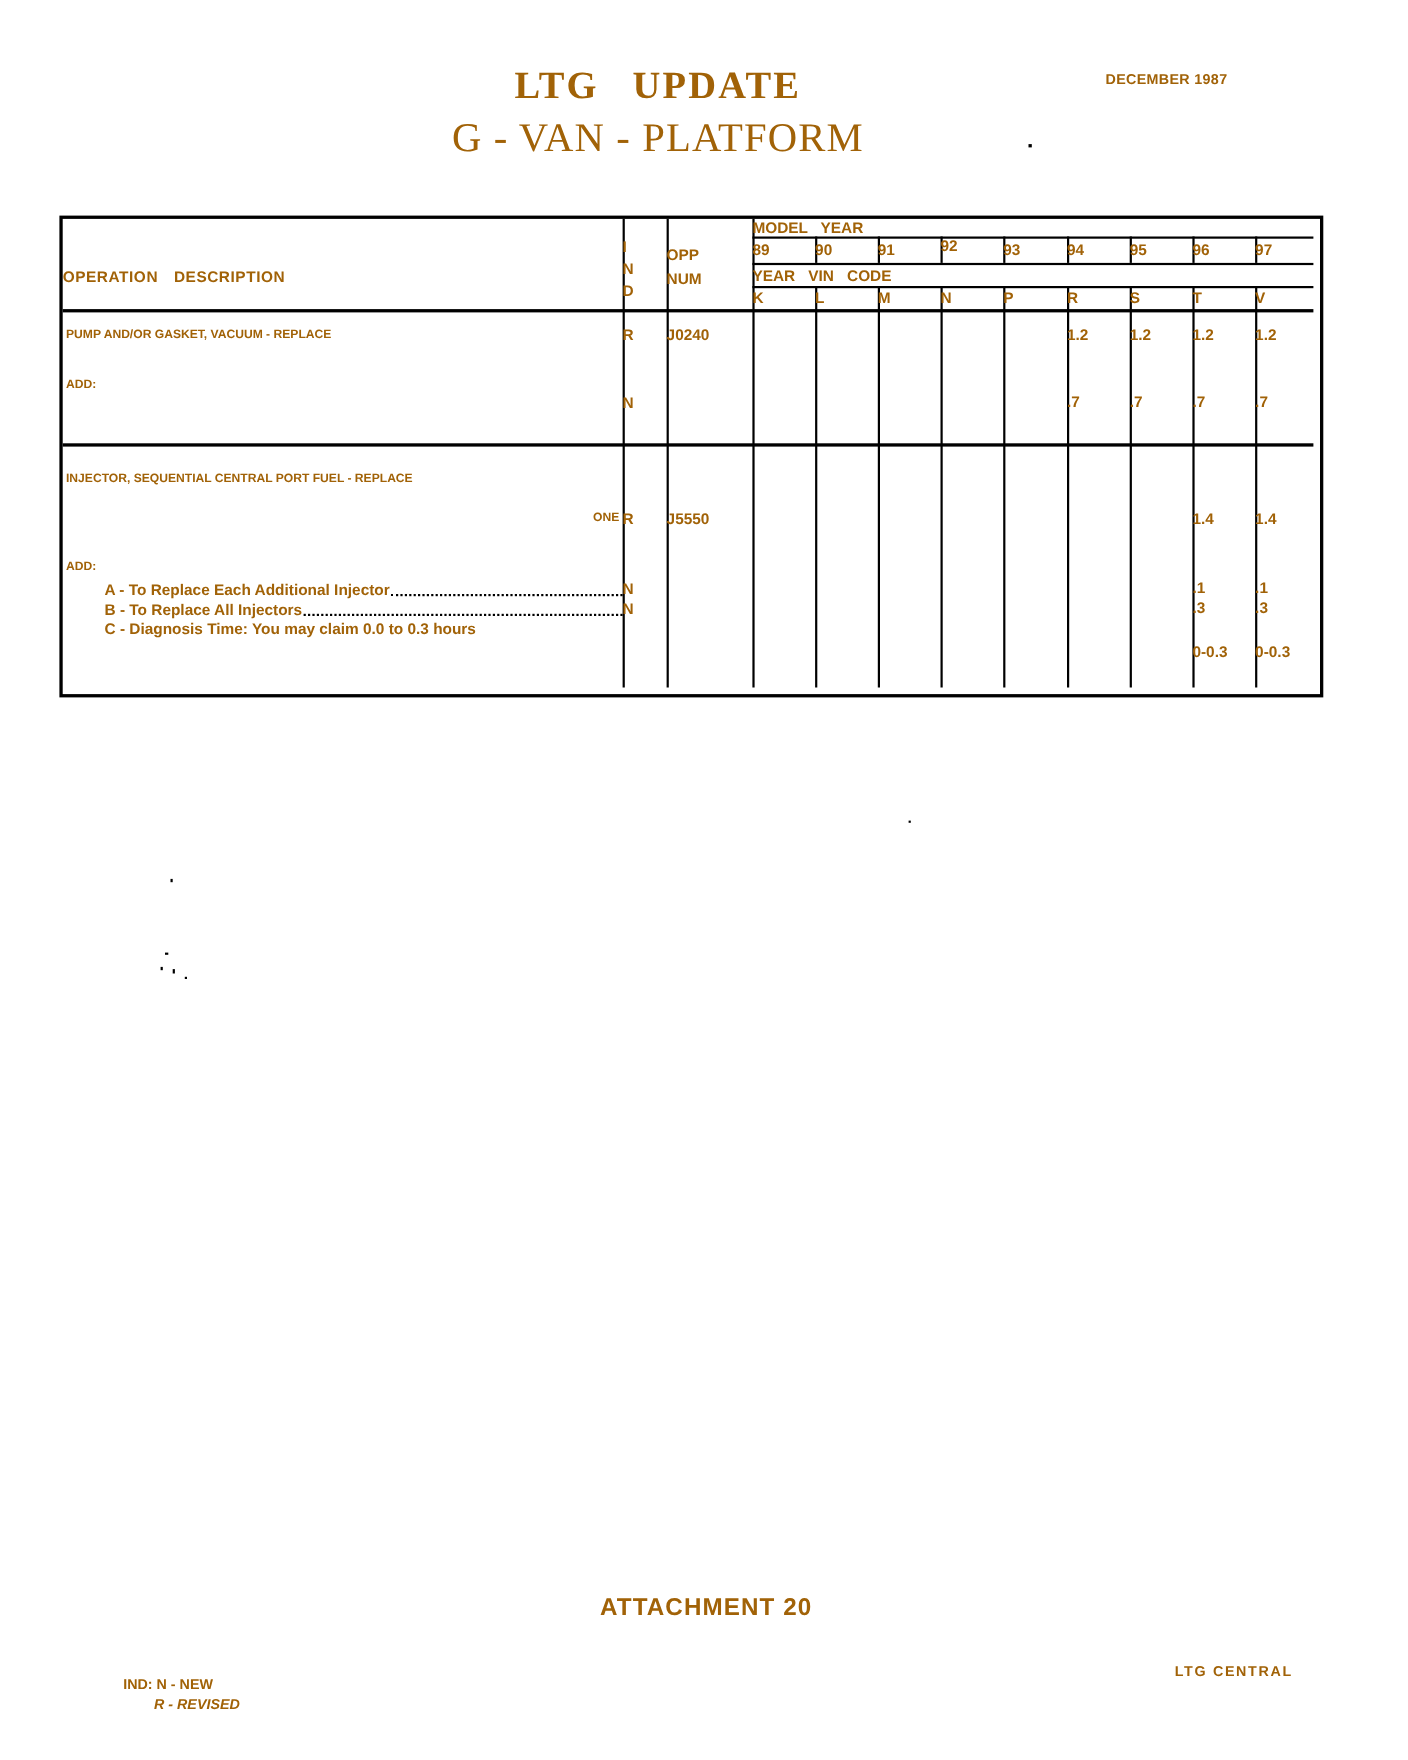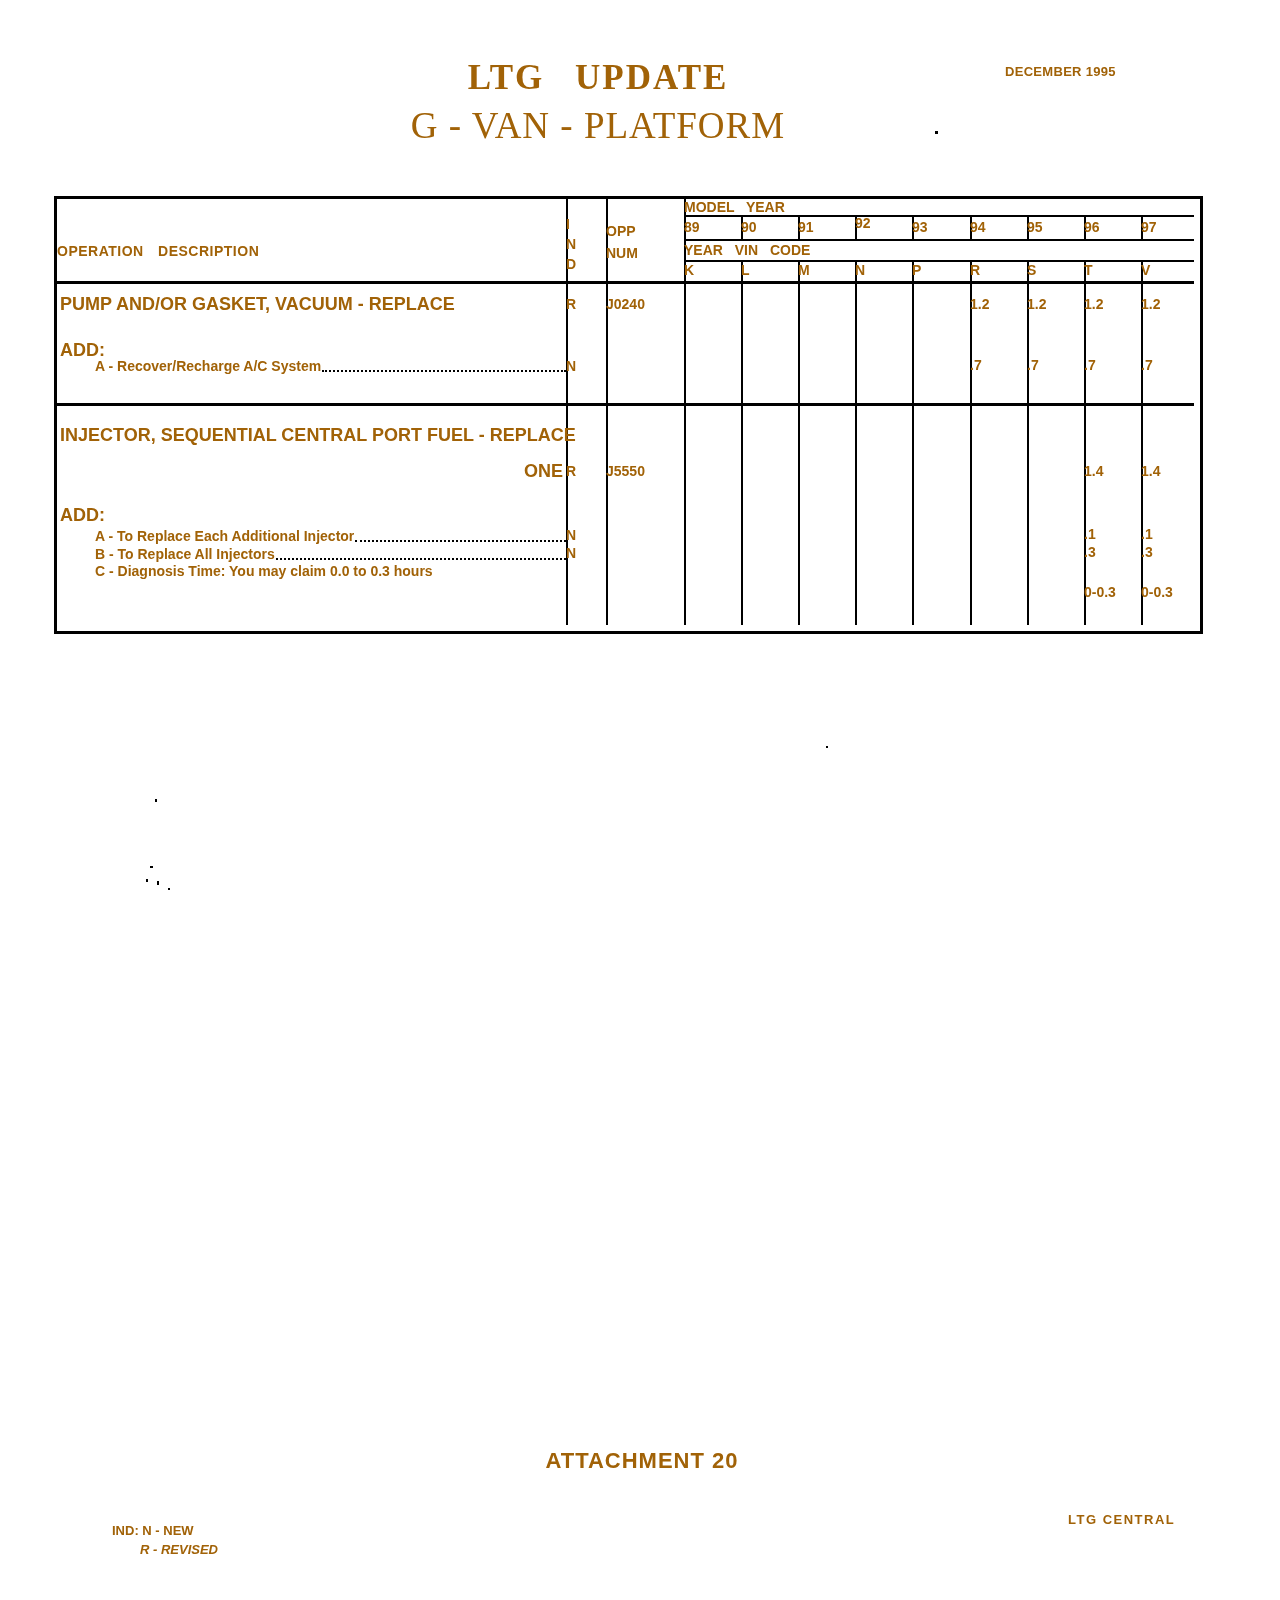--- a/index.html
+++ b/index.html
@@ -11,39 +11,39 @@
   .title2{position:absolute;left:298px;top:104px;width:600px;text-align:center;
           font-family:"Liberation Serif",serif;font-weight:normal;font-size:37px;letter-spacing:1px;}
   .date{position:absolute;left:1005px;top:64px;font-size:13px;font-weight:bold;letter-spacing:.3px;}
   .tbl{position:absolute;left:54px;top:196px;width:1143px;height:432px;border:3px solid #000;}
   .vl{position:absolute;width:2px;background:#000;}
   .hl{position:absolute;height:2px;background:#000;}
   .cell{position:absolute;font-weight:bold;font-size:14px;white-space:nowrap;line-height:16px;}
   .ctr{}
   .opdesc{letter-spacing:.5px;word-spacing:10px;}
   .wsp{word-spacing:8px;}
-  .big{font-size:18px;}
+  .big{font-size:11px;}
   .addrow{position:absolute;display:flex;align-items:flex-end;font-weight:bold;font-size:14px;line-height:17px;}
   .addrow .lead{flex:1;border-bottom:2px dotted #000;margin-bottom:3px;margin-left:1px;}
   .addrow .lbl{white-space:nowrap;}
   .attachment{position:absolute;left:442px;top:1448px;width:400px;text-align:center;
               font-size:22px;font-weight:bold;letter-spacing:1px;}
   .f1{position:absolute;left:112px;top:1523px;font-size:13px;font-weight:bold;}
   .f2{position:absolute;left:140px;top:1542px;font-size:13px;font-weight:bold;font-style:italic;}
   .fr{position:absolute;left:1068px;top:1512px;font-size:13px;font-weight:bold;letter-spacing:1.5px;}
   .dot{position:absolute;background:#000;width:3px;height:3px;}
 </style>
 </head>
 <body>
 
 <div class="page">
 
   <div class="title1">LTG UPDATE</div>
   <div class="title2">G - VAN - PLATFORM</div>
-  <div class="date">DECEMBER 1995</div>
+  <div class="date">DECEMBER 1987</div>
 
   <div class="tbl">
 
     <div class="vl" style="left:509px;top:0;height:426px"></div>
     <div class="vl" style="left:549px;top:0;height:426px"></div>
     <div class="vl" style="left:627px;top:0;height:426px"></div>
 
     <div class="vl" style="left:684px;top:16px;height:24px"></div>
     <div class="vl" style="left:741px;top:16px;height:24px"></div>
     <div class="vl" style="left:798px;top:16px;height:24px"></div>
@@ -100,24 +100,20 @@
 
     <div class="cell big" style="left:3px;top:97px">PUMP AND/OR GASKET, VACUUM - REPLACE</div>
     <div class="cell ctr" style="left:509px;top:97px;width:40px">R</div>
     <div class="cell ctr" style="left:549px;top:97px;width:78px">J0240</div>
     <div class="cell ctr" style="left:913px;top:97px;width:57px">1.2</div>
     <div class="cell ctr" style="left:970px;top:97px;width:57px">1.2</div>
     <div class="cell ctr" style="left:1027px;top:97px;width:57px">1.2</div>
     <div class="cell ctr" style="left:1084px;top:97px;width:53px">1.2</div>
 
     <div class="cell big" style="left:3px;top:143px">ADD:</div>
-    <div class="addrow" style="left:38px;top:156px;width:471px;height:20px">
-      <span class="lbl">A - Recover/Recharge A/C System</span>
-      <span class="lead"></span>
-    </div>
     <div class="cell ctr" style="left:509px;top:159px;width:40px">N</div>
     <div class="cell ctr" style="left:913px;top:158px;width:57px">.7</div>
     <div class="cell ctr" style="left:970px;top:158px;width:57px">.7</div>
     <div class="cell ctr" style="left:1027px;top:158px;width:57px">.7</div>
     <div class="cell ctr" style="left:1084px;top:158px;width:53px">.7</div>
 
     <div class="cell big" style="left:3px;top:228px">INJECTOR, SEQUENTIAL CENTRAL PORT FUEL - REPLACE</div>
     <div class="cell big" style="left:380px;top:264px;width:126px;text-align:right">ONE</div>
     <div class="cell ctr" style="left:509px;top:264px;width:40px">R</div>
     <div class="cell ctr" style="left:549px;top:264px;width:78px">J5550</div>

